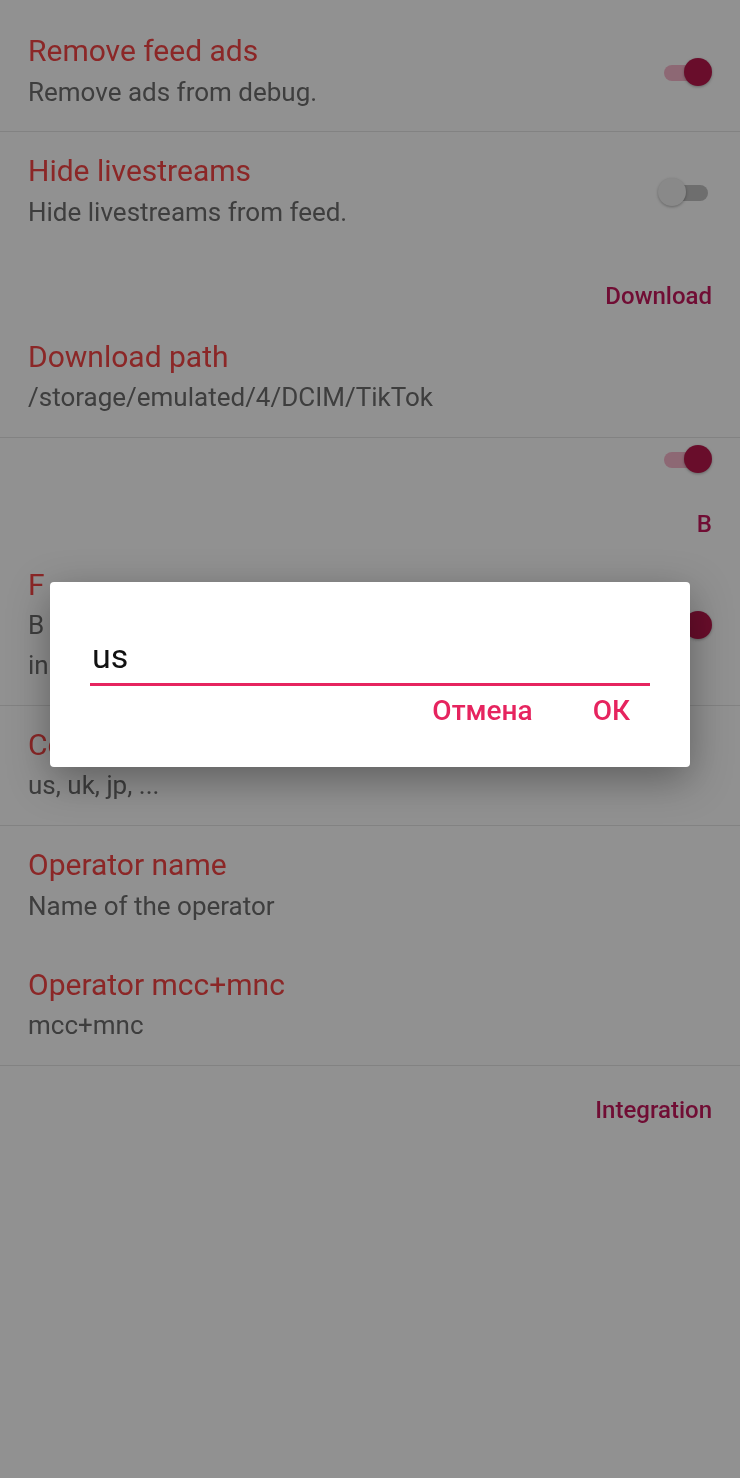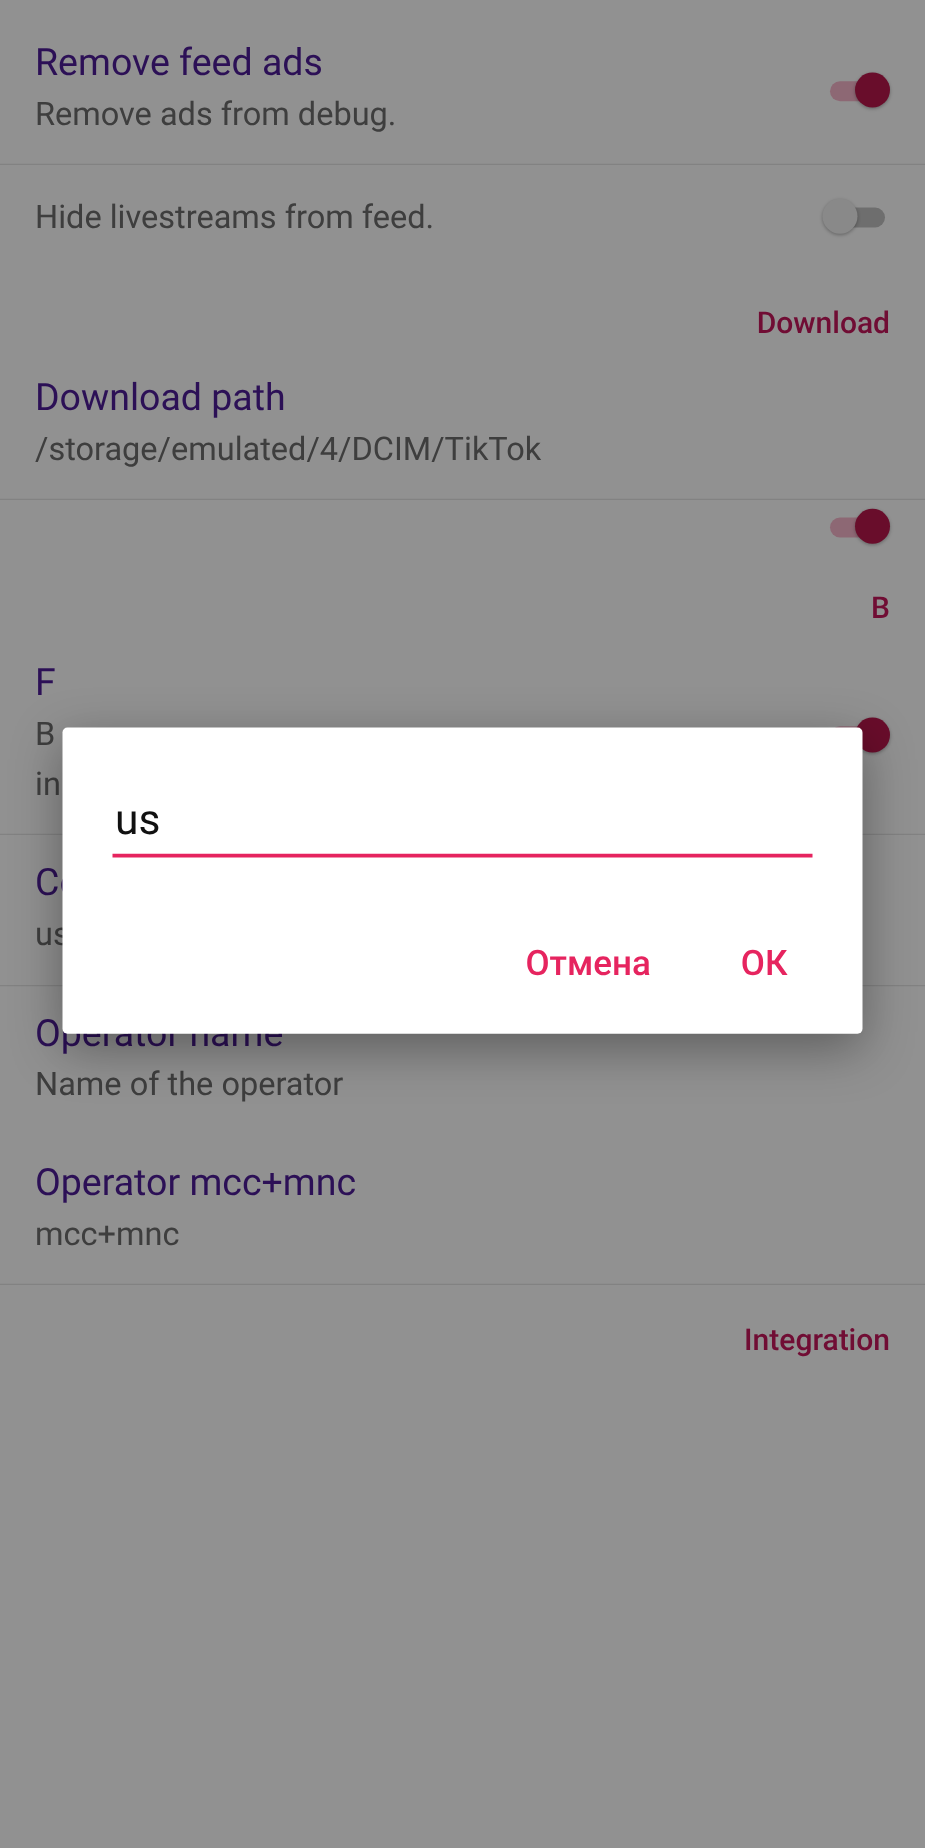--- a/index.html
+++ b/index.html
@@ -2,55 +2,56 @@
 <html><head>
 <meta charset="utf-8">
 <style>
   * { box-sizing: border-box; margin: 0; padding: 0; }
   html, body { width: 740px; height: 1478px; font-family: Roboto, "Helvetica Neue", Arial, sans-serif; background: #fafafa; overflow: hidden; }
   .screen { position: relative; width: 740px; height: 1478px; background: #fafafa; }
   .settings-list { padding-top: 12px; }
   .item { padding: 20px 28px 22px 28px; position: relative; }
   .item.with-toggle { padding-right: 120px; }
   .divider { border-bottom: 1px solid #e0e0e0; }
-  .title { font-size: 30px; color: #4c1d95; line-height: 1.25; }
+  .title { font-size: 30px; color: #ef4444; line-height: 1.25; }
   .sub { font-size: 26px; color: #6b6b6b; margin-top: 6px; line-height: 1.3; }
   .section-header { font-size: 24px; font-weight: 500; color: #c2185b; padding: 30px 28px 8px 28px; text-align: right; }
   .toggle { position: absolute; right: 28px; top: 50%; transform: translateY(-50%); width: 54px; height: 28px; }
   .track { position: absolute; top: 7px; left: 0; width: 44px; height: 16px; border-radius: 8px; }
   .thumb { position: absolute; top: 0; width: 28px; height: 28px; border-radius: 50%; box-shadow: 0 1px 3px rgba(0,0,0,0.3); }
   .toggle.on .track { background: #f3b3c8; left: 6px; }
   .toggle.on .thumb { background: #b6174b; right: 0; }
   .toggle.off .track { background: #bdbdbd; left: 6px; }
   .toggle.off .thumb { background: #ececec; left: 0; }
 
   .scrim { position: absolute; inset: 0; background: rgba(0,0,0,0.42); }
   .dialog { position: absolute; left: 50px; right: 50px; top: 582px; background: #ffffff; border-radius: 4px; box-shadow: 0 12px 40px rgba(0,0,0,0.35); padding: 48px 40px 24px 40px; }
-  .input-wrap { position: relative; margin-bottom: 60px; }
+  .input-wrap { position: relative; }
   .text-input { width: 100%; border: none; outline: none; font-size: 34px; color: #111; padding: 6px 2px 10px 2px; background: transparent; font-family: inherit; }
   .underline { position: absolute; left: 0; right: 0; bottom: 0; height: 3px; background: #e6245f; }
-  .dialog-actions { display: flex; justify-content: flex-end; gap: 60px; padding-right: 14px; padding-bottom: 8px; }
+  .dialog-actions { display: flex; justify-content: flex-end; gap: 48px; padding-right: 14px; padding-bottom: 8px; }
   .dlg-btn { background: none; border: none; font-size: 28px; font-weight: 500; color: #e6245f; cursor: pointer; font-family: inherit; padding: 8px 6px; }
 </style>
 </head>
 <body>
 
 <div class="screen">
   <div class="settings-list">
 
     <div class="item with-toggle divider">
       <div class="title">Remove feed ads</div>
       <div class="sub">Remove ads from debug.</div>
       <div class="toggle on">
         <div class="track"></div>
         <div class="thumb"></div>
       </div>
     </div>
 
     <div class="item with-toggle">
+      <div class="title">Hide livestreams</div>
       <div class="sub">Hide livestreams from feed.</div>
       <div class="toggle off">
         <div class="track"></div>
         <div class="thumb"></div>
       </div>
     </div>
 
     <div class="section-header">Download</div>
 
     <div class="item divider">

